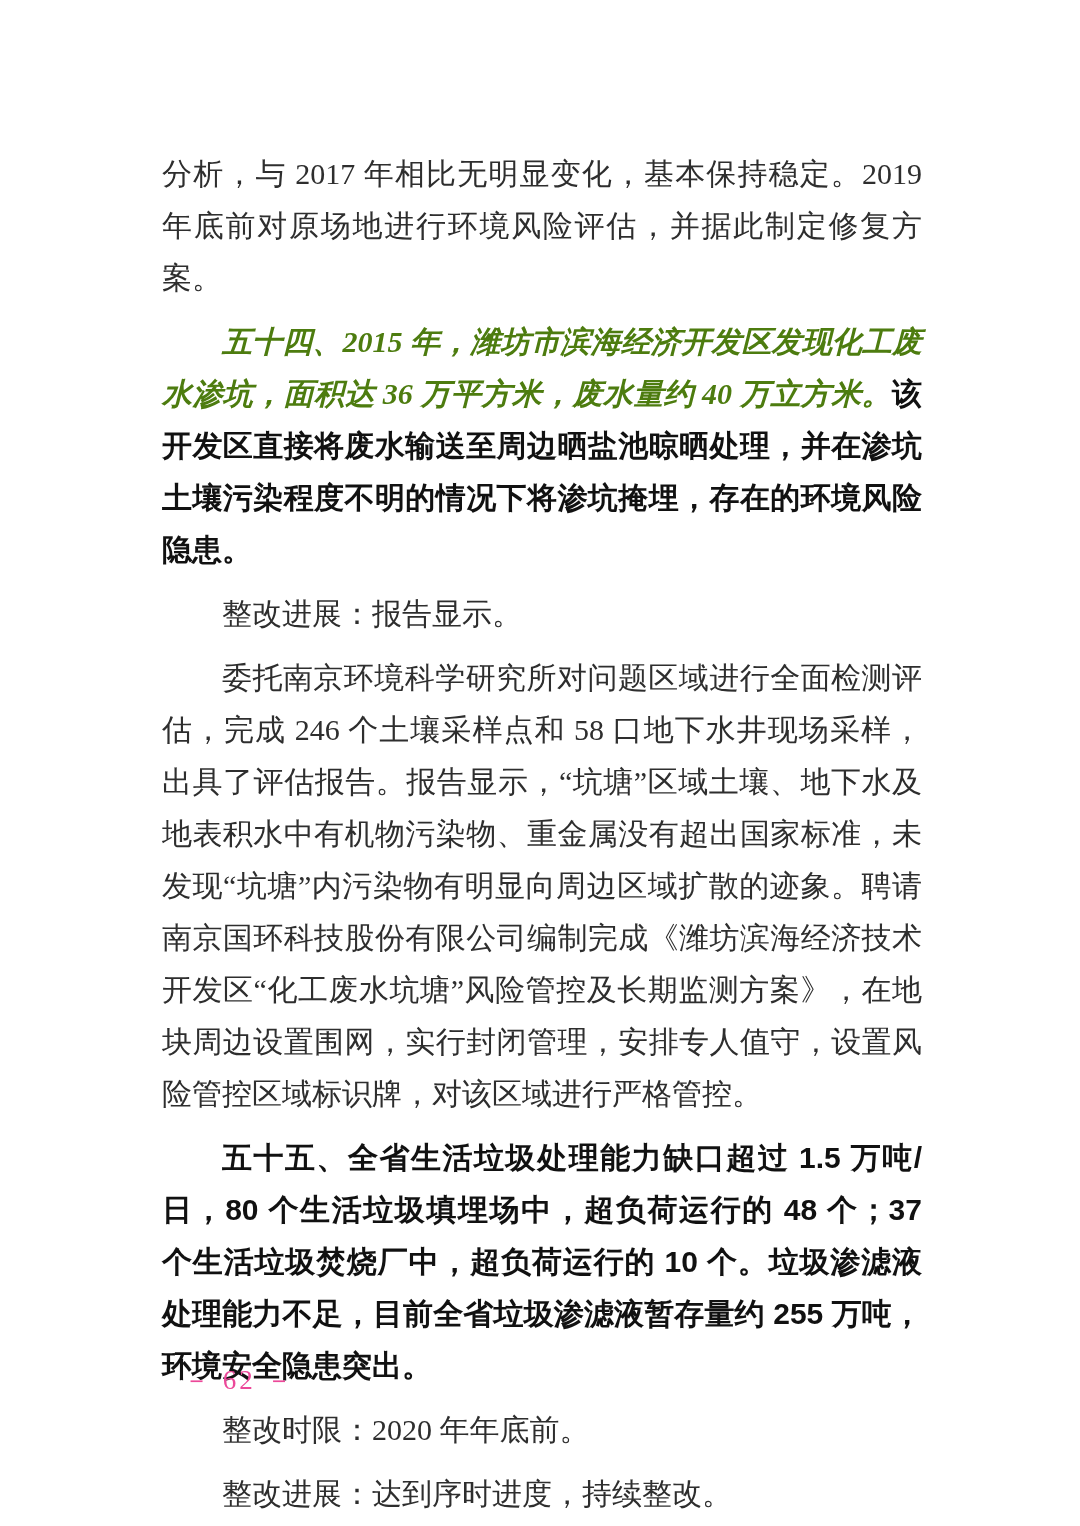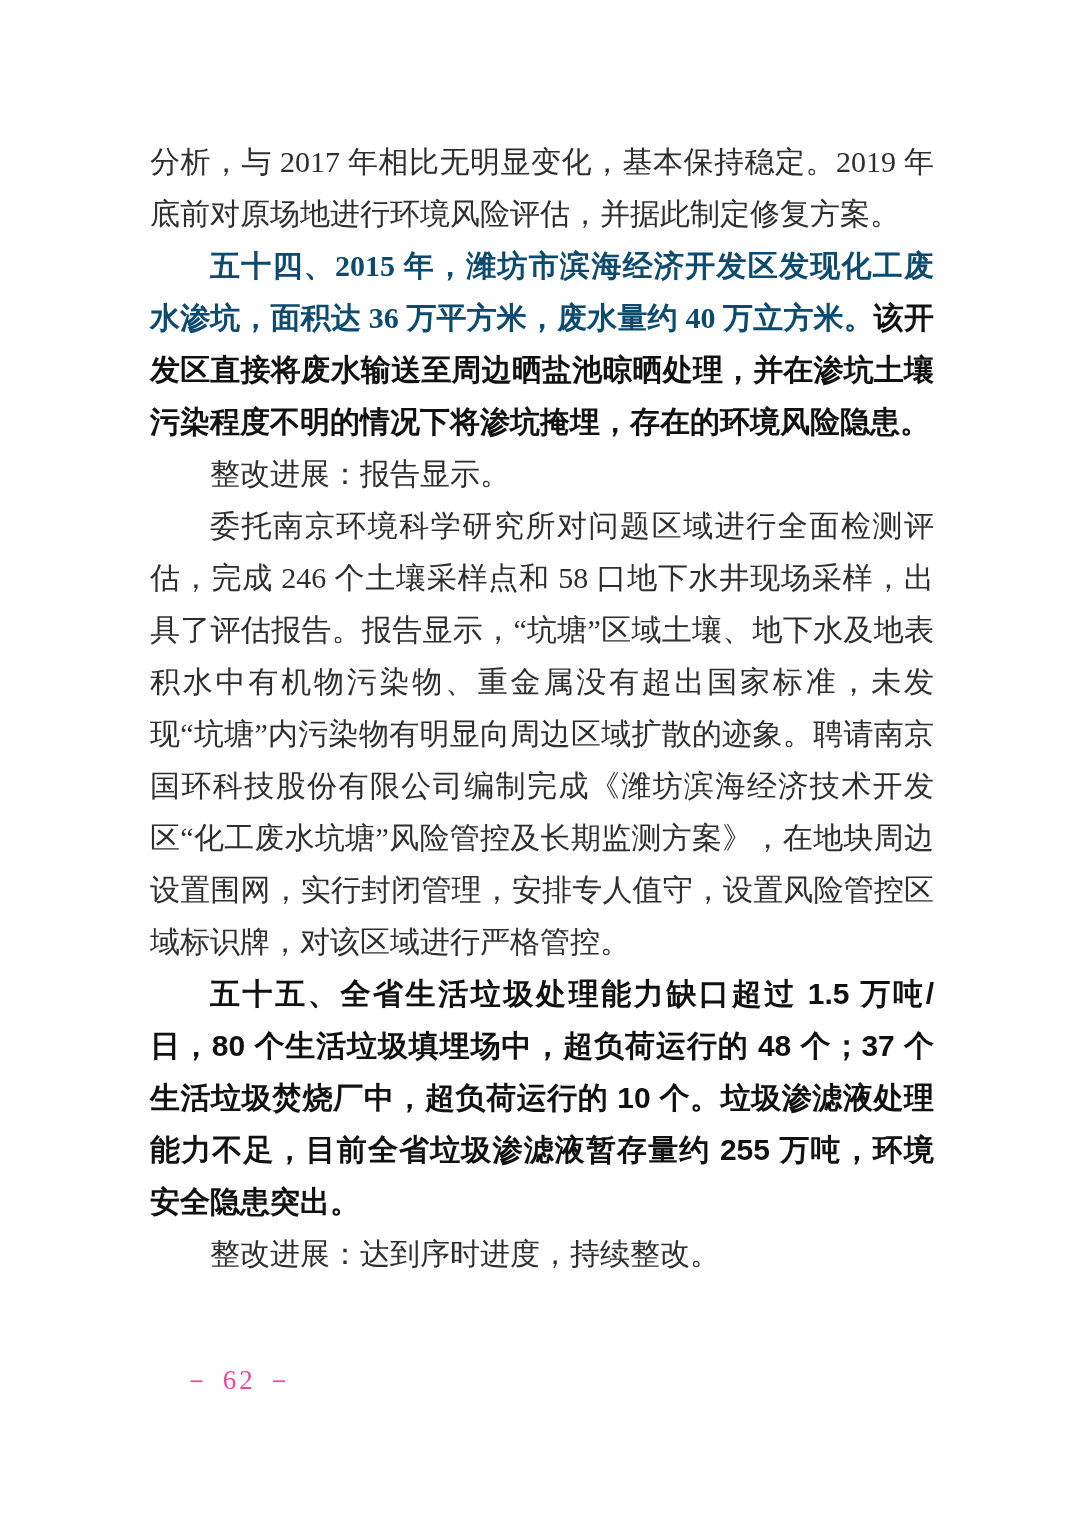--- a/index.html
+++ b/index.html
@@ -13,40 +13,41 @@
     position: relative;
     overflow: hidden;
   }
   .doc-body {
     position: absolute;
     left: 150px;
     top: 136px;
     width: 784px;
   }
   .para {
-    margin: 0;
+    margin: 12px;
     font-size: 30px;
     line-height: 52px;
     text-align: justify;
     text-justify: inter-ideograph;
     color: #2b2b2b;
     word-break: break-all;
   }
   .para.indent {
     text-indent: 60px;
   }
   .fangsong {
     font-family: "Liberation Serif", "DejaVu Serif", serif;
     font-weight: 400;
     color: #2e2e2e;
   }
   .songbold {
     font-family: "Liberation Serif", "DejaVu Serif", serif;
     font-weight: 700;
-    color: #0c4a6e;
+    color: #4d7c0f;
+    font-style: italic;
   }
   .heibold {
     font-family: "Liberation Sans", "DejaVu Sans", sans-serif;
     font-weight: 700;
     color: #111111;
   }
   .page-number {
     position: absolute;
     left: 183px;
     top: 1360px;
@@ -59,16 +60,17 @@
 </style>
 </head>
 <body>
 
 <main class="doc-body">
     <p class="para"><span class="run fangsong">分析，与 2017 年相比无明显变化，基本保持稳定。2019 年底前对原场地进行环境风险评估，并据此制定修复方案。</span></p>
     <p class="para indent"><span class="run songbold">五十四、2015 年，潍坊市滨海经济开发区发现化工废水渗坑，面积达 36 万平方米，废水量约 40 万立方米。</span><span class="run heibold">该开发区直接将废水输送至周边晒盐池晾晒处理，并在渗坑土壤污染程度不明的情况下将渗坑掩埋，存在的环境风险隐患。</span></p>
     <p class="para indent"><span class="run fangsong">整改进展：报告显示。</span></p>
     <p class="para indent"><span class="run fangsong">委托南京环境科学研究所对问题区域进行全面检测评估，完成 246 个土壤采样点和 58 口地下水井现场采样，出具了评估报告。报告显示，“坑塘”区域土壤、地下水及地表积水中有机物污染物、重金属没有超出国家标准，未发现“坑塘”内污染物有明显向周边区域扩散的迹象。聘请南京国环科技股份有限公司编制完成《潍坊滨海经济技术开发区“化工废水坑塘”风险管控及长期监测方案》，在地块周边设置围网，实行封闭管理，安排专人值守，设置风险管控区域标识牌，对该区域进行严格管控。</span></p>
     <p class="para indent"><span class="run heibold">五十五、全省生活垃圾处理能力缺口超过 1.5 万吨/日，80 个生活垃圾填埋场中，超负荷运行的 48 个；37 个生活垃圾焚烧厂中，超负荷运行的 10 个。垃圾渗滤液处理能力不足，目前全省垃圾渗滤液暂存量约 255 万吨，环境安全隐患突出。</span></p>
+    <p class="para indent"><span class="run fangsong">整改时限：2020 年年底前。</span></p>
     <p class="para indent"><span class="run fangsong">整改进展：达到序时进度，持续整改。</span></p>
   </main>
 
 <div class="page-number">－ 62 －</div>
 
 </body></html>

